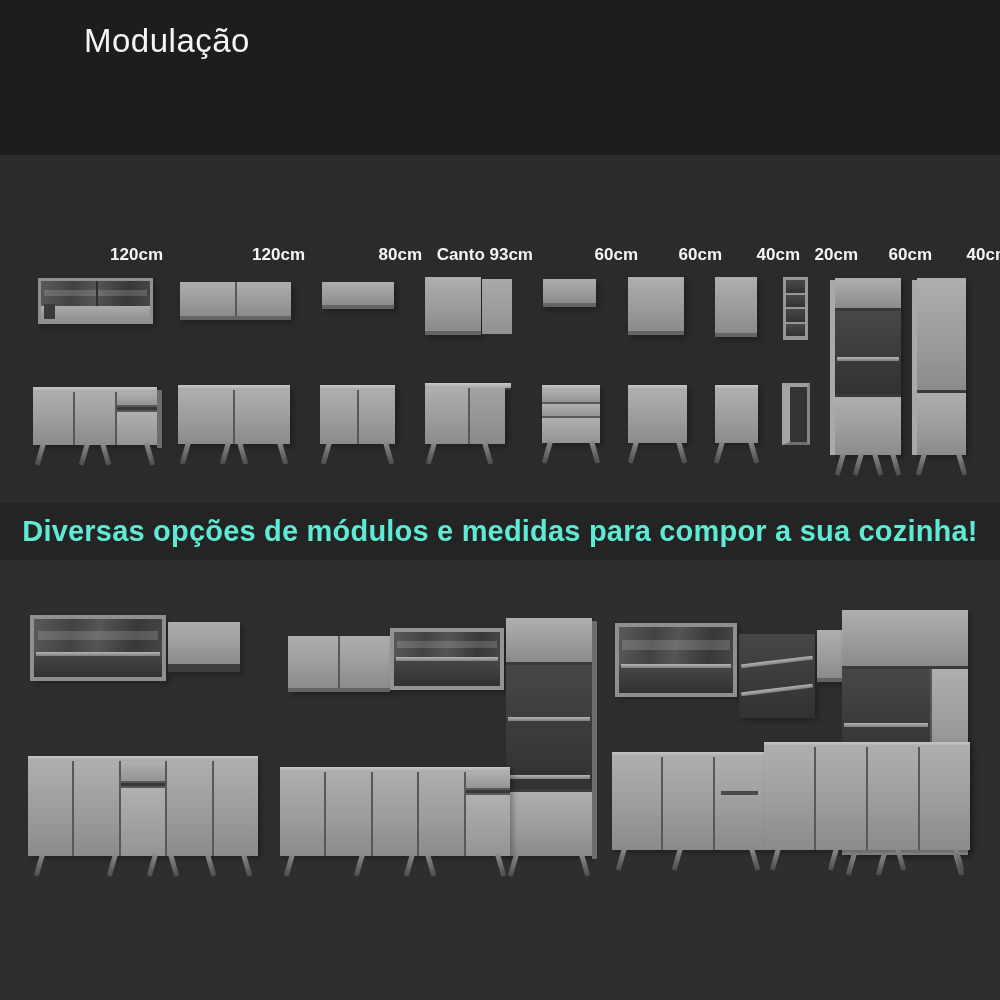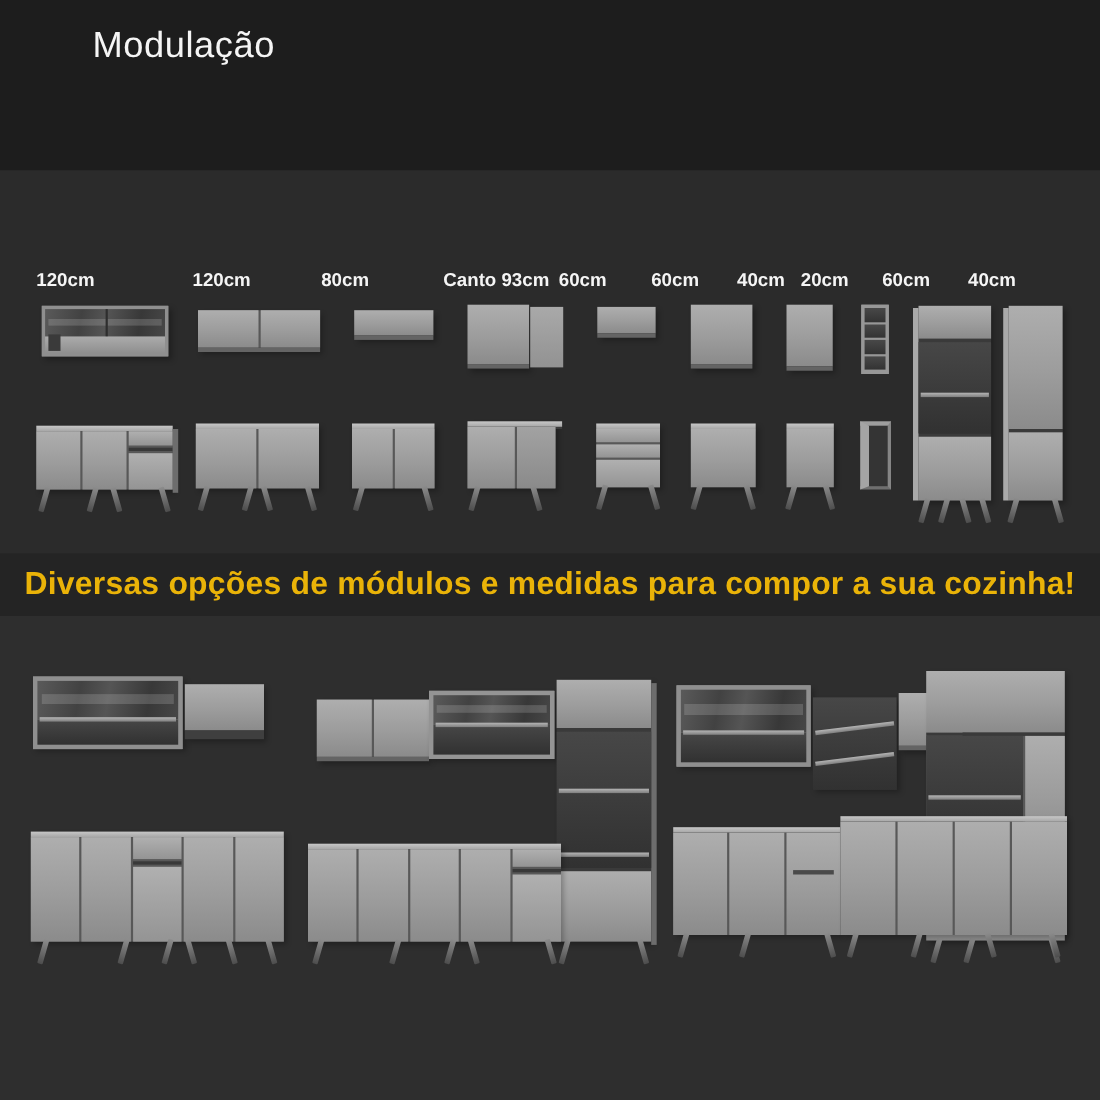--- a/index.html
+++ b/index.html
@@ -6,26 +6,26 @@
   .page{position:relative;width:1000px;height:1000px;overflow:hidden;
         font-family:"Liberation Sans",sans-serif;color:#f2f2f2;background:#2e2e2e;}
 
   
   .hero{position:absolute;left:0;top:0;width:1000px;height:155px;background:#1d1d1d;}
   .eyebrow{position:absolute;left:84px;top:22px;font-size:33px;font-weight:400;letter-spacing:.5px;color:#f5f5f5;}
   .title{position:absolute;left:80px;top:50px;margin:0;font-family:"DejaVu Serif",serif;
          font-size:74px;font-weight:700;letter-spacing:1px;color:#fafafa;}
 
   .modules{position:absolute;left:0;top:155px;width:1000px;height:348px;background:#2b2b2b;}
-  .size-label{position:absolute;top:90px;width:130px;margin-left:-65px;text-align:left;
+  .size-label{position:absolute;top:90px;width:130px;margin-left:-65px;text-align:right;
               font-size:17px;font-weight:700;color:#f5f5f5;}
 
   .banner{position:absolute;left:0;top:503px;width:1000px;height:57px;background:#242424;
           display:flex;align-items:center;justify-content:center;}
-  .banner p{margin:0;font-size:29px;font-weight:600;color:#eab308;letter-spacing:.2px;}
+  .banner p{margin:0;font-size:29px;font-weight:600;color:#5eead4;letter-spacing:.2px;}
 
   .kitchens{position:absolute;left:0;top:560px;width:1000px;height:345px;background:#2e2e2e;}
 
   .captions{position:absolute;left:0;top:905px;width:1000px;height:50px;background:#232323;}
   .caption{position:absolute;top:8px;transform:translateX(-50%);font-size:30px;font-weight:600;color:#f7f7f7;}
 
   .bottom-strip{position:absolute;left:0;top:955px;width:1000px;height:45px;background:#2e2e2e;}
 
   
   .m{position:absolute;box-sizing:border-box;}

